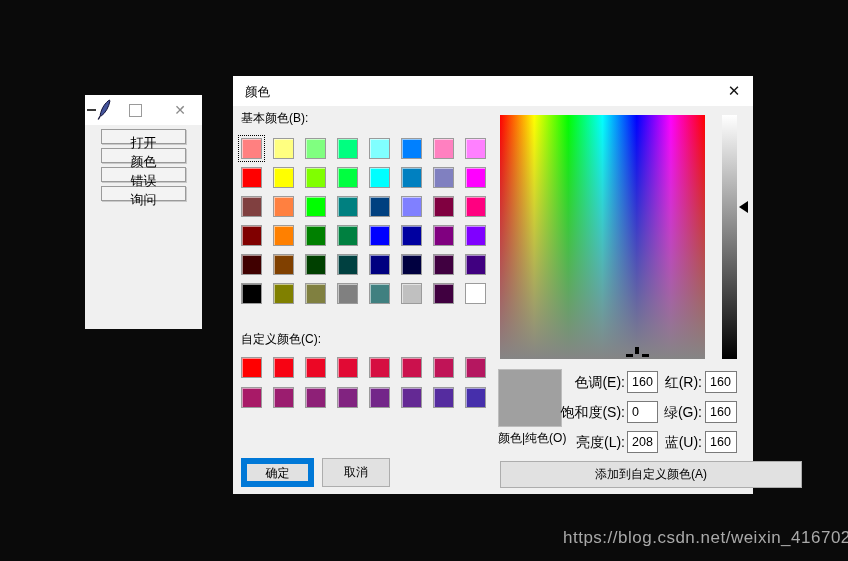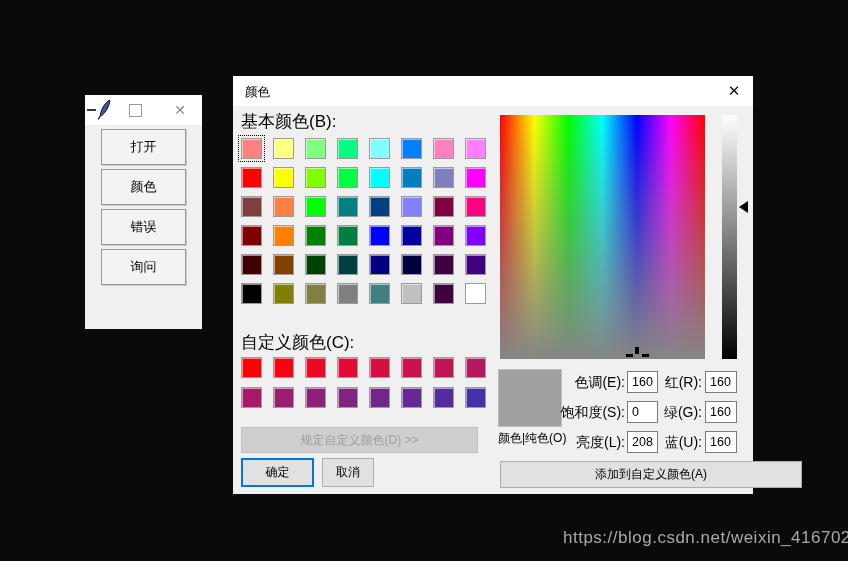--- a/index.html
+++ b/index.html
@@ -8,44 +8,44 @@
 
   
   .demo-window{position:absolute;left:85px;top:95px;width:117px;height:234px;background:#f0f0f0;}
   .demo-titlebar{position:relative;height:30px;background:#ffffff;}
   .tk-dash{position:absolute;left:2px;top:14px;width:9px;height:2px;background:#3a3a3a;}
   .tk-feather{position:absolute;left:11px;top:4px;}
   .demo-max{position:absolute;left:44px;top:9px;width:11px;height:11px;border:1px solid #9a9a9a;background:#fff;}
   .demo-close{position:absolute;left:86px;top:6px;width:18px;height:18px;line-height:18px;
               text-align:center;color:#8a8a8a;font-size:14px;}
   .demo-heading{margin-top:6px;text-align:center;font-size:13px;color:#111;height:18px;line-height:18px;}
-  .demo-btn{display:block;width:85px;height:36px;margin:4px auto 0;background:#f3f3f3;
+  .demo-btn{display:block;width:85px;height:15px;margin:4px auto 0;background:#f3f3f3;
             border:1px solid #9a9a9a;box-shadow:1px 1px 0 #c9c9c9;font-size:13px;
             font-family:"Liberation Sans",sans-serif;text-align:center;line-height:24px;cursor:pointer;}
 
   
   .dialog{position:absolute;left:233px;top:76px;width:520px;height:418px;background:#f0f0f0;}
   .dlg-titlebar{position:relative;height:30px;background:#ffffff;}
   .dlg-title{position:absolute;left:12px;top:8px;font-size:12.5px;color:#000;}
   .dlg-close{position:absolute;right:10px;top:6px;width:18px;height:18px;line-height:18px;
              text-align:center;font-size:15px;color:#111;cursor:pointer;}
-  .section-label{position:absolute;font-size:17px;color:#000;}
+  .section-label{position:absolute;font-size:12px;color:#000;}
   .swatch-grid{position:absolute;display:grid;grid-template-columns:repeat(8,21px);}
   .grid-basic{left:8px;top:62px;gap:8px 11px;}
   .grid-custom{left:8px;top:281px;gap:9px 11px;}
   .swatch{width:21px;height:21px;box-sizing:border-box;border:1px solid #9b9b9b;
           box-shadow:inset 1px 1px 0 rgba(255,255,255,.55);cursor:pointer;}
   .swatch.selected{outline:1px dotted #000;outline-offset:2px;}
 
   .win-btn{position:absolute;box-sizing:border-box;background:#e1e1e1;border:1px solid #adadad;
            font-size:12px;font-family:"Liberation Sans",sans-serif;text-align:center;cursor:pointer;}
   .btn-define{left:8px;top:351px;width:237px;height:26px;background:#cfcfcf;border:1px solid #bfbfbf;
               color:#9f9f9f;cursor:default;}
-  .btn-ok{left:8px;top:382px;width:73px;height:29px;border:2px solid #4d7c0f;}
-  .btn-cancel{left:89px;top:382px;width:52px;height:29px;}
+  .btn-ok{left:8px;top:382px;width:73px;height:29px;border:6px solid #4d7c0f;}
+  .btn-cancel{left:89px;top:382px;width:68px;height:29px;}
   .btn-add{left:267px;top:385px;width:302px;height:27px;}
 
   .gradient-field{position:absolute;left:267px;top:39px;width:205px;height:244px;cursor:crosshair;
       background:
         linear-gradient(to bottom, rgba(133,133,133,0) 0%, rgba(133,133,133,1) 100%),
         linear-gradient(to right, #ff0000 0%, #ffff00 16.7%, #00ff00 33.3%, #00ffff 50%, #0000ff 66.7%, #ff00ff 83.3%, #ff0000 100%);}
   .marker-piece{position:absolute;background:#000;}
   .lum-bar{position:absolute;left:489px;top:39px;width:15px;height:244px;cursor:pointer;
            background:linear-gradient(to bottom,#ffffff 0%,#808080 50%,#000000 100%);}
   .lum-arrow{position:absolute;left:506px;top:125px;width:0;height:0;cursor:pointer;
@@ -157,21 +157,20 @@
         <div class="swatch" style="background: rgb(168, 26, 103);"></div>
         <div class="swatch" style="background: rgb(155, 29, 111);"></div>
         <div class="swatch" style="background: rgb(142, 32, 119);"></div>
         <div class="swatch" style="background: rgb(129, 35, 128);"></div>
         <div class="swatch" style="background: rgb(115, 38, 137);"></div>
         <div class="swatch" style="background: rgb(100, 41, 148);"></div>
         <div class="swatch" style="background: rgb(85, 44, 159);"></div>
         <div class="swatch" style="background: rgb(70, 47, 171);"></div>
       </div>
 
-    <button class="win-btn btn-define" disabled="">规定自定义颜色(D) &gt;&gt;</button>
     <button class="win-btn btn-ok" style="border-color: rgb(0, 120, 215);">确定</button>
     <button class="win-btn btn-cancel">取消</button>
 
     <div class="gradient-field"></div>
 
     <div class="marker-piece" style="left:402px;top:271px;width:4px;height:7px;"></div>
     <div class="marker-piece" style="left:393px;top:278px;width:7px;height:3px;"></div>
     <div class="marker-piece" style="left:409px;top:278px;width:7px;height:3px;"></div>
 
     <div class="lum-bar"></div>

